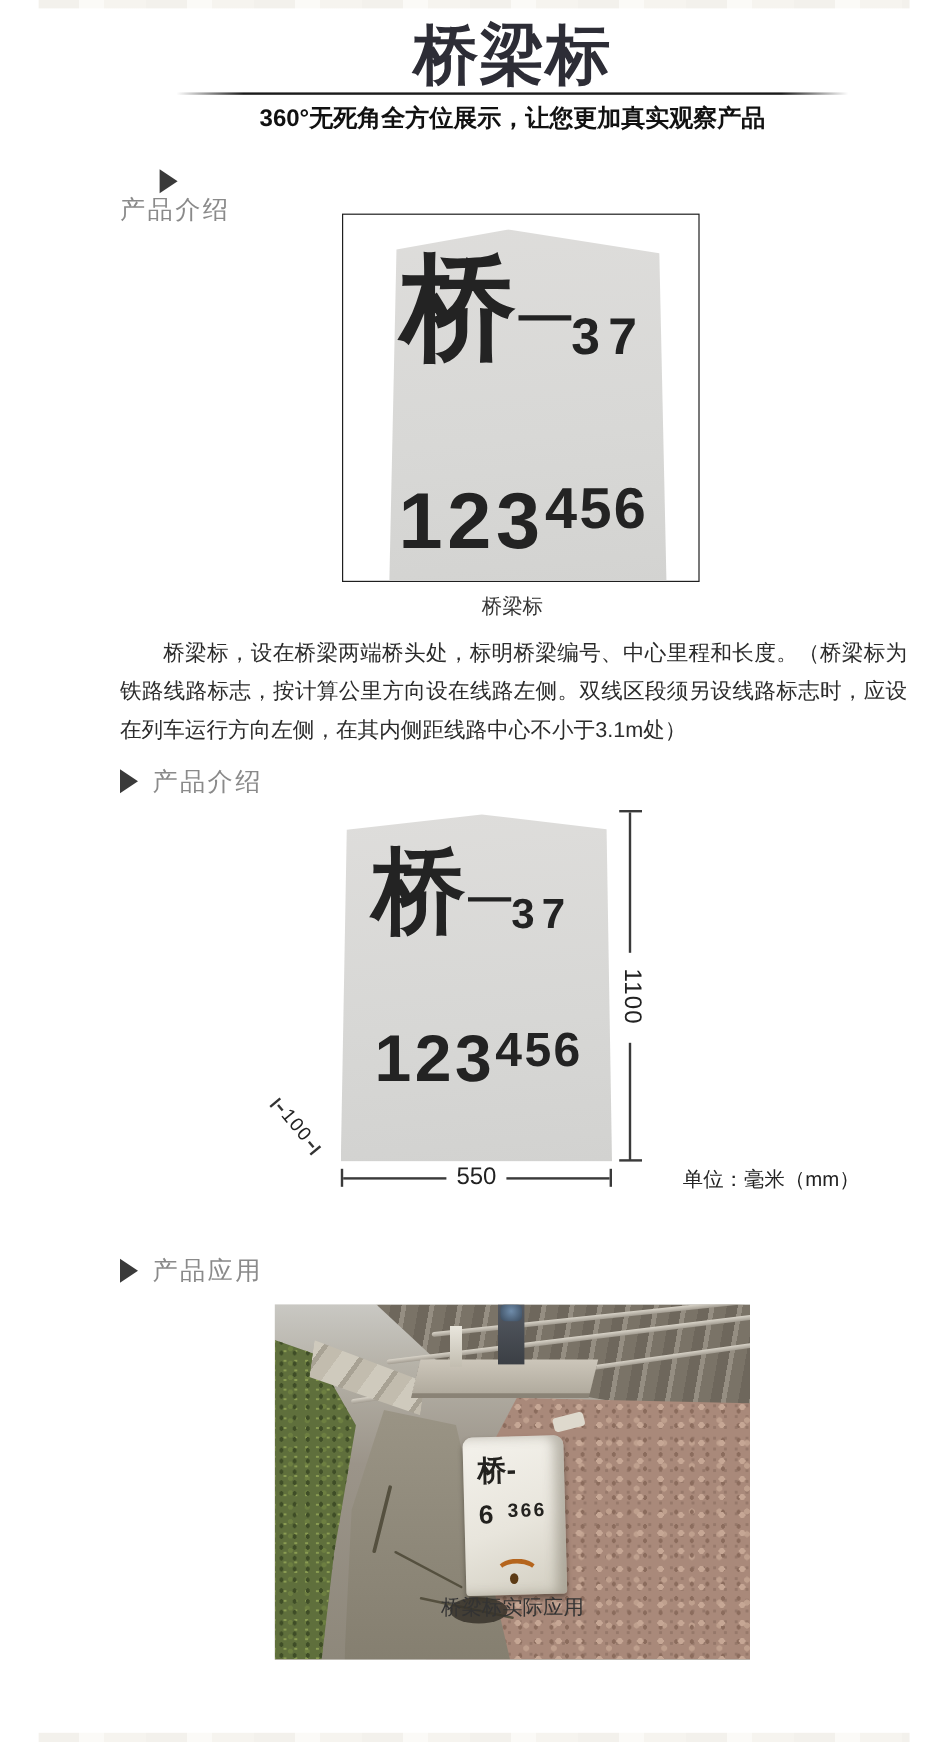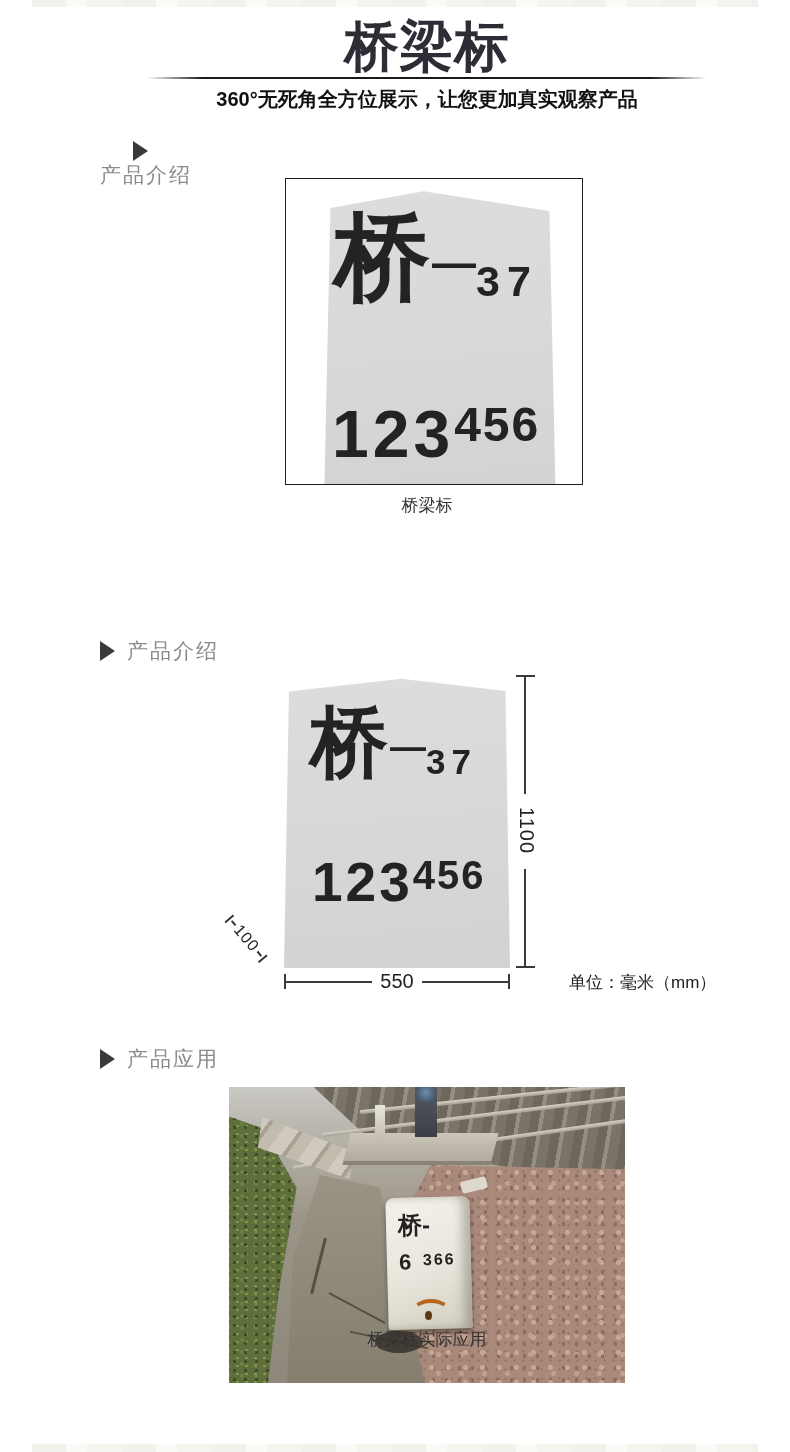--- a/index.html
+++ b/index.html
@@ -243,20 +243,21 @@
         <span class="s1-no">37</span>
       </div>
       <div class="stone-row s1-row2">
         <span class="s1-main">123</span>
         <span class="s1-sup">456</span>
       </div>
     </div>
   </div>
   <div class="caption cap-intro">桥梁标</div>
 
+  <div class="description">桥梁标，设在桥梁两端桥头处，标明桥梁编号、中心里程和长度。（桥梁标为铁路线路标志，按计算公里方向设在线路左侧。双线区段须另设线路标志时，应设在列车运行方向左侧，在其内侧距线路中心不小于3.1m处）</div>
 
   <div class="section-header sh-spec">
     <span class="tri"></span>
     <span class="lbl">产品介绍</span>
   </div>
 
   <div class="stone stone2">
     <div class="stone-row s2-row1">
       <span class="s2-char">桥</span>
       <span class="s2-dash">—</span>

